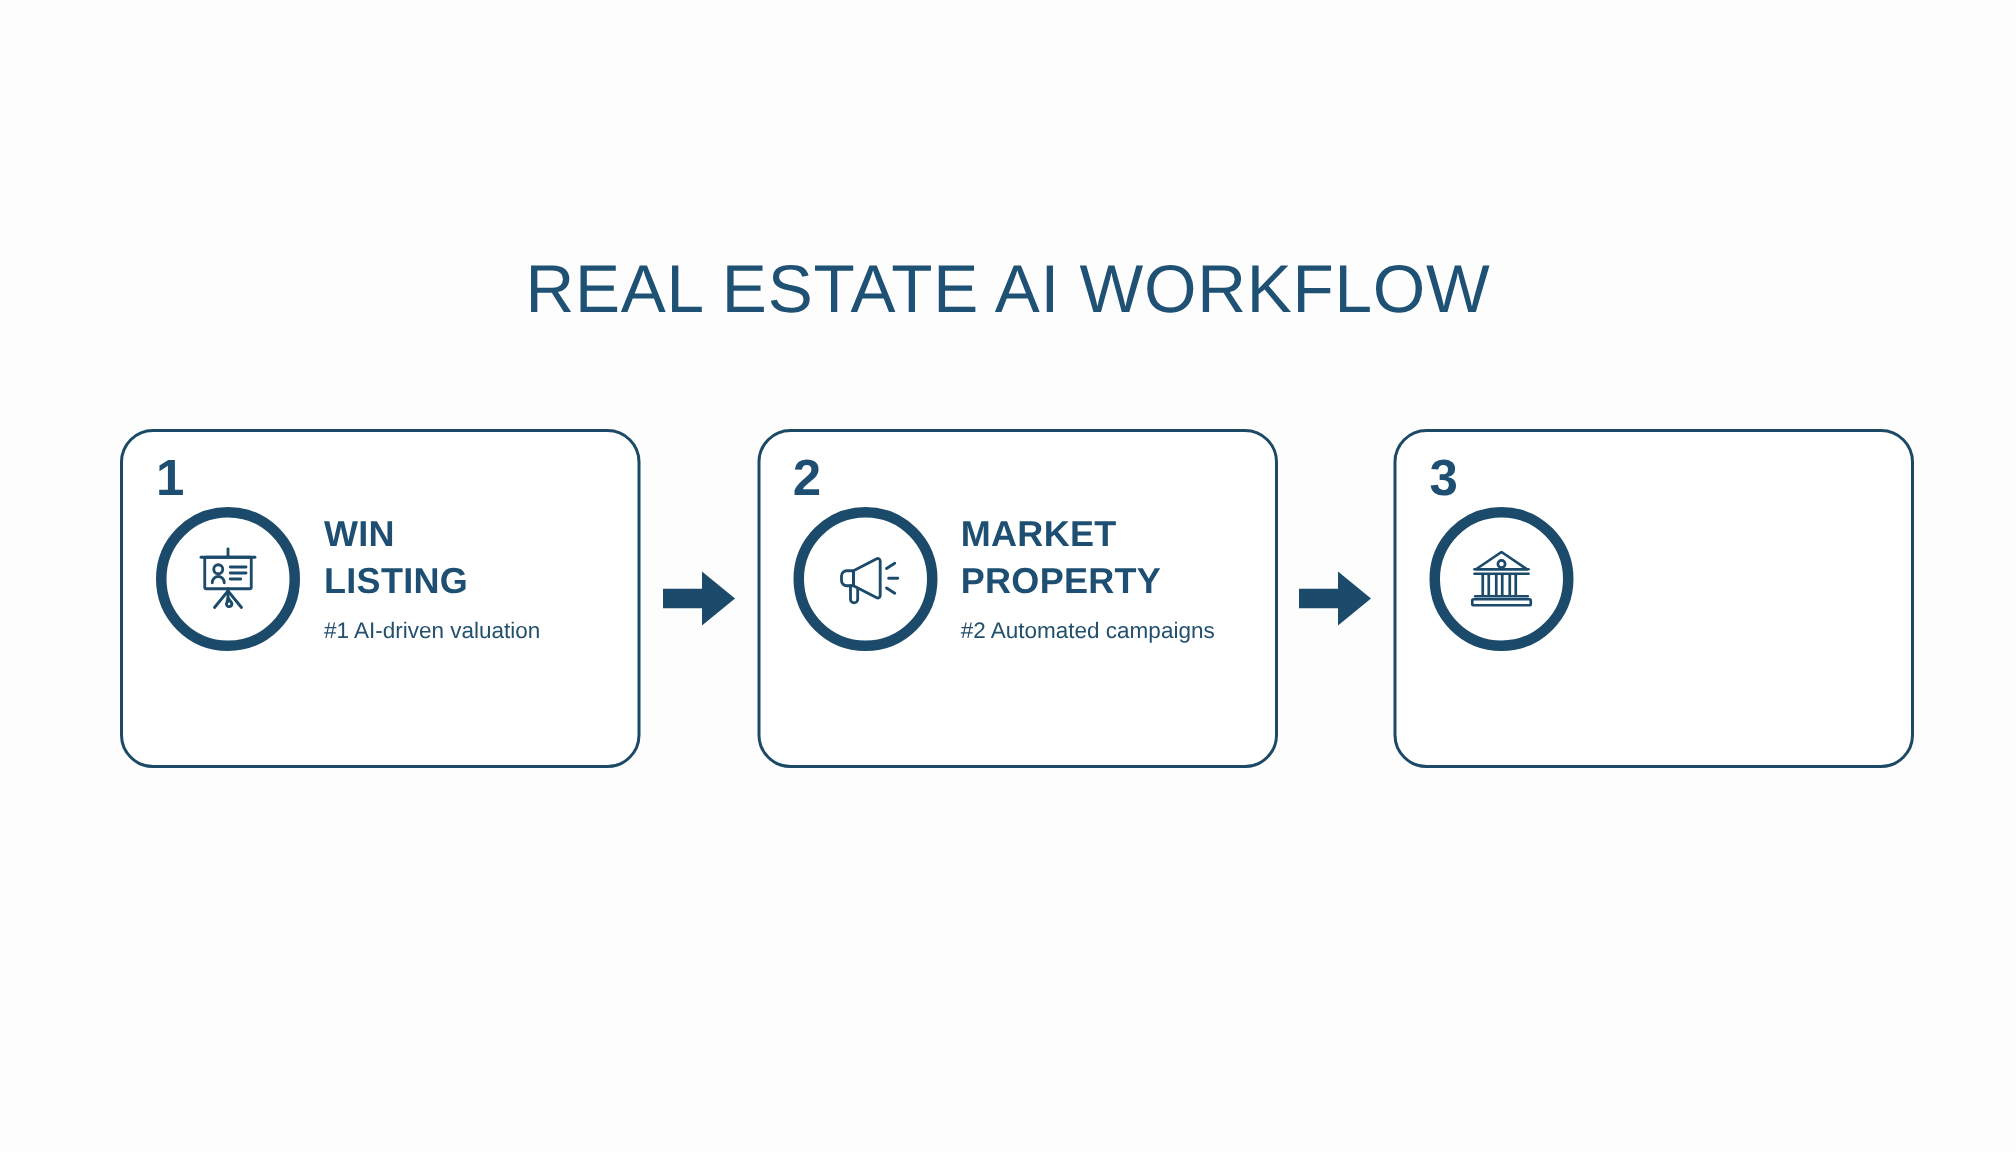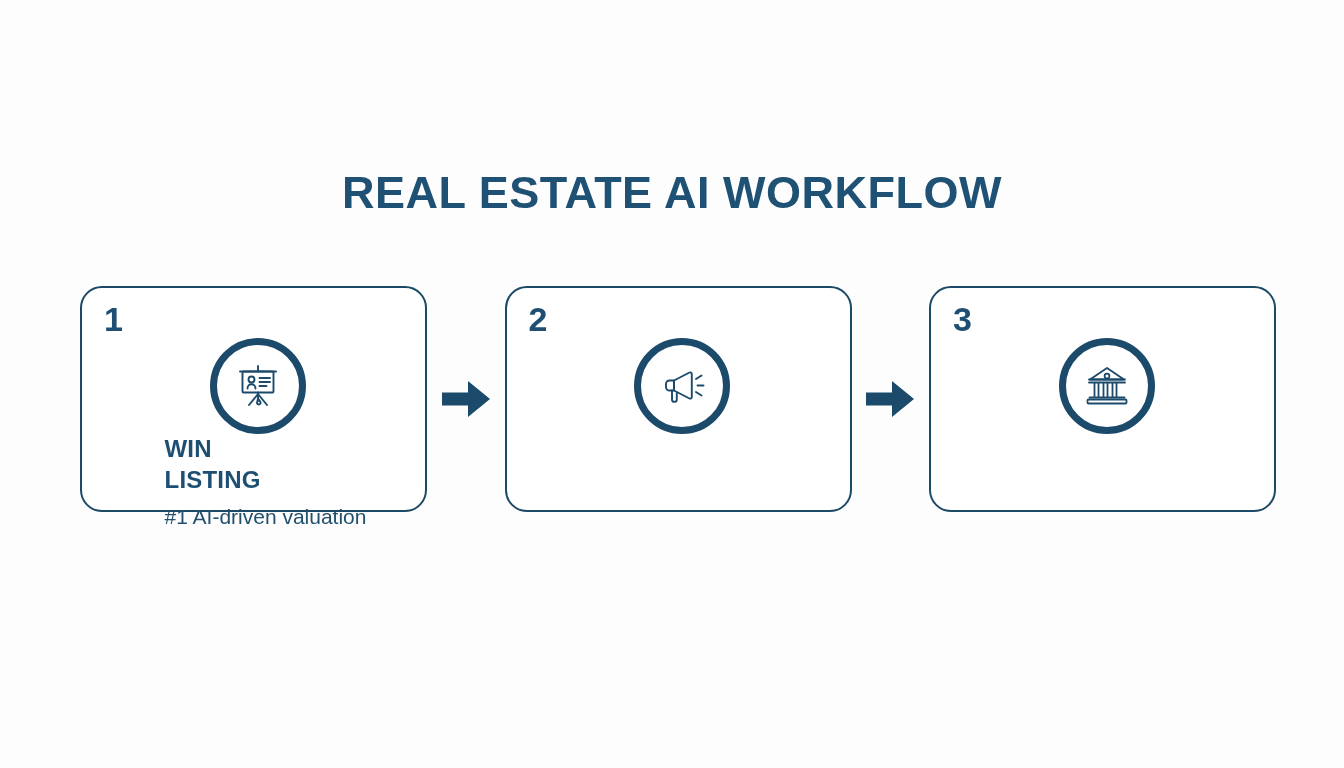--- a/index.html
+++ b/index.html
@@ -23,21 +23,21 @@
   }
 
   
   .page-title {
     position: absolute;
     top: 170px;
     left: 0;
     width: 1344px;
     text-align: center;
     font-size: 45px;
-    font-weight: 700;
+    font-weight: 400;
     letter-spacing: 0.5px;
     color: #1e5174;
     line-height: 1;
     white-space: nowrap;
     font-stretch: condensed;
   }
 
   
   .flow-row {
     position: absolute;
@@ -71,21 +71,21 @@
     color: #1e4f72;
     line-height: 1;
   }
 
   .card-body {
     position: absolute;
     top: 50px;
     left: 22px;
     right: 14px;
     display: flex;
-    flex-direction: column;
+    flex-direction: row;
     align-items: center;
   }
 
   .icon-ring {
     flex: 0 0 auto;
     width: 96px;
     height: 96px;
     border-radius: 50%;
     border: 7px solid #1c4a6b;
     background: #ffffff;
@@ -107,21 +107,21 @@
     font-size: 24px;
     font-weight: 700;
     color: #1e4f72;
     line-height: 1.28;
     letter-spacing: 0.2px;
     white-space: pre-line;
   }
 
   .card-subtitle {
     margin-top: 9px;
-    font-size: 21px;
+    font-size: 15px;
     font-weight: 400;
     color: #23506d;
     line-height: 1.2;
     white-space: nowrap;
   }
 
   
   .arrow-connector {
     flex: 0 0 auto;
     width: 60px;
@@ -202,20 +202,25 @@
 
               <path d="M16 30.5 L16 39.5 C16 40.8 17.1 41.9 18.4 41.9 C19.7 41.9 20.8 40.8 20.8 39.5 L20.8 32.9"></path>
 
               <line x1="40" y1="19" x2="45.5" y2="15.5"></line>
               <line x1="41.5" y1="25.5" x2="47.5" y2="25.5"></line>
               <line x1="40" y1="32" x2="45.5" y2="35.5"></line>
             </svg>
           </span>
         </div>
 
+        <div class="card-text">
+          <div class="card-heading">MARKET
+PROPERTY</div>
+          <div class="card-subtitle">#2 Automated campaigns</div>
+        </div>
       </div>
     </div>
 
     <div class="arrow-connector">
       <span>
         <svg width="52" height="40" viewBox="0 0 52 40">
           <path d="M2 13.5 H28 V2 L50 20 L28 38 V26.5 H2 Z" fill="#1c4a6b"></path>
         </svg>
       </span>
     </div>

